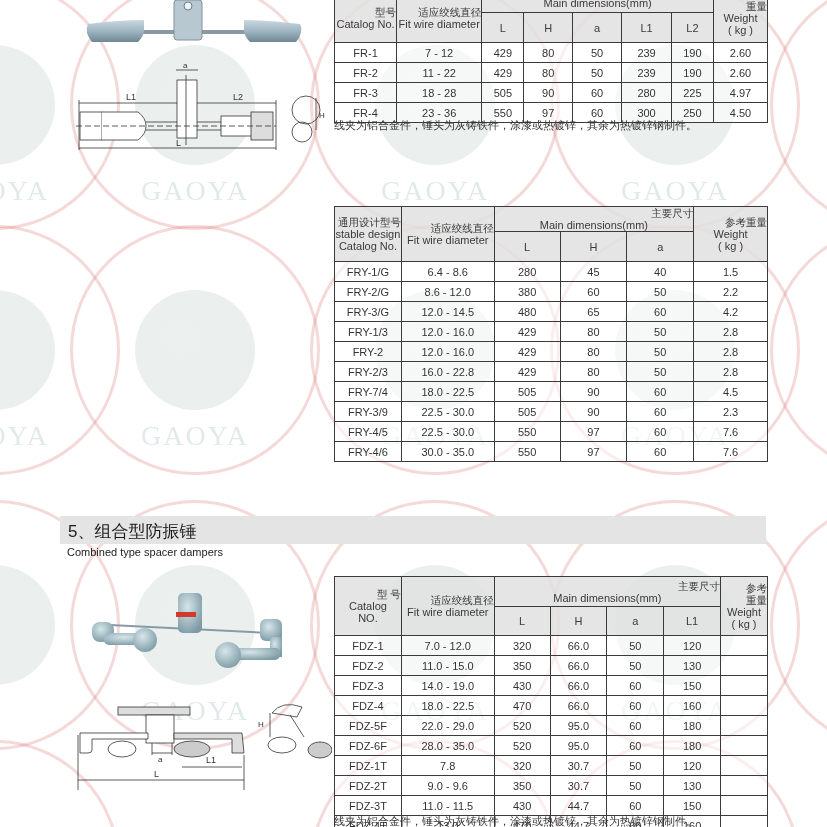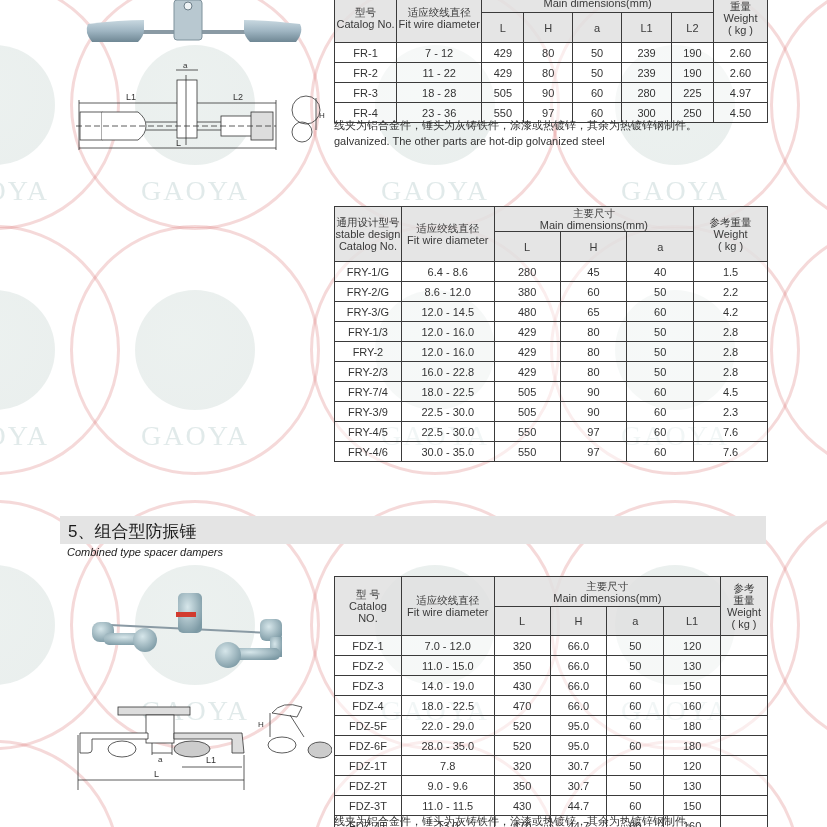--- a/index.html
+++ b/index.html
@@ -30,32 +30,32 @@
 
   table.spec {
     position:absolute; border-collapse:collapse; font-size:11px; color:#333;
     background:transparent;
   }
   table.spec th, table.spec td {
     border:1px solid #3a3a3a; text-align:center; padding:0; font-weight:normal;
   }
   table.spec th { background:rgba(225,225,225,0.85); line-height:12px; color:#3a3a3a; }
   table.spec td { height:19px; background:rgba(255,255,255,0.55); }
-  .cn { display:block; font-size:10.5px; }
+  .cn { display:block; font-size:10.5px;text-align:right; }
 
   .note { position:absolute; font-size:11px; color:#333; line-height:16px; }
 
   .section-bar {
     position:absolute; left:60px; top:516px; width:706px; height:28px;
     background:#e4e4e4;
   }
   .section-title {
     position:absolute; left:68px; top:520px; font-size:17px; font-weight:normal; color:#1a1a1a;
   }
-  .section-sub { position:absolute; left:67px; top:546px; font-size:11px; color:#222;font-style:italic; }
+  .section-sub { position:absolute; left:67px; top:546px; font-size:11px; color:#222; }
 
   .img { position:absolute; }
 </style>
 </head>
 <body>
 
 <div class="wm-layer">
   <div class="seal" style="left:-130px;top:-20px">
       <div class="inner"></div>
       <div class="gaoya">GAOYA</div>
@@ -224,21 +224,20 @@
           <td>60</td>
           <td>300</td>
           <td>250</td>
           <td>4.50</td>
         </tr>
       </tbody>
   </table>
 
   <div class="note" style="left:334px;top:117px">
     <div>线夹为铝合金件，锤头为灰铸铁件，涂漆或热镀锌，其余为热镀锌钢制件。</div>
-    <div>galvanized. The other parts are hot-dip golvanized steel</div>
   </div>
 
   <table class="spec" style="left:334px;top:206px;width:434px">
     <colgroup>
         <col style="width:67px">
         <col style="width:93px">
         <col style="width:66px">
         <col style="width:67px">
         <col style="width:67px">
         <col style="width:74px">

